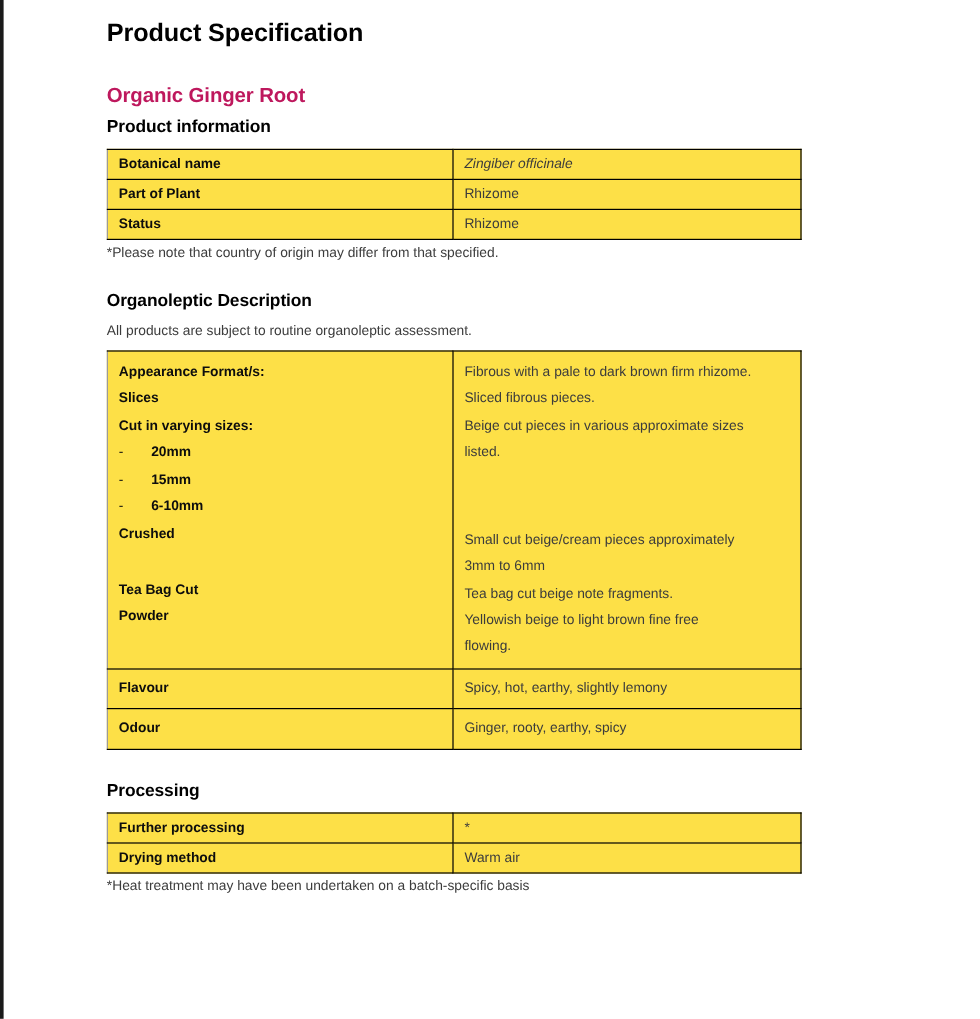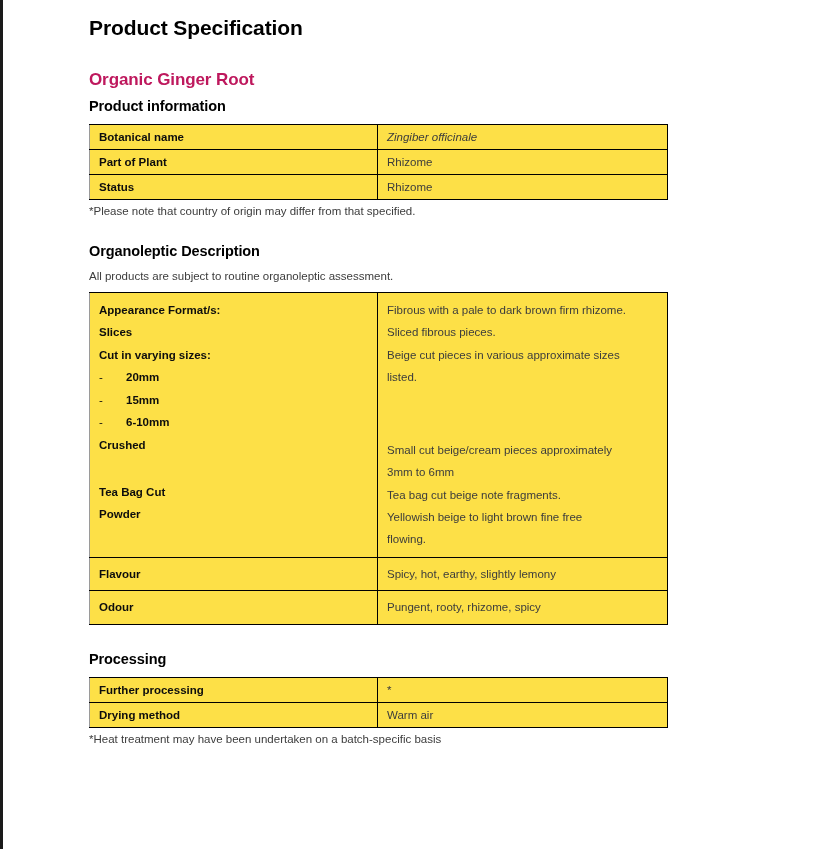--- a/index.html
+++ b/index.html
@@ -189,21 +189,21 @@
           <span class="nowrap-line">Yellowish beige to light brown fine free</span>
           <span class="nowrap-line">flowing.</span>
         </td>
       </tr>
       <tr>
         <td class="label">Flavour</td>
         <td class="value">Spicy, hot, earthy, slightly lemony</td>
       </tr>
       <tr>
         <td class="label">Odour</td>
-        <td class="value">Pungent, rooty, rhizome, spicy</td>
+        <td class="value">Ginger, rooty, earthy, spicy</td>
       </tr>
     </tbody>
   </table>
 
   <h3 class="section-title spaced">Processing</h3>
 
   <table class="spec">
     <colgroup>
         <col class="c1">
         <col class="c2">

